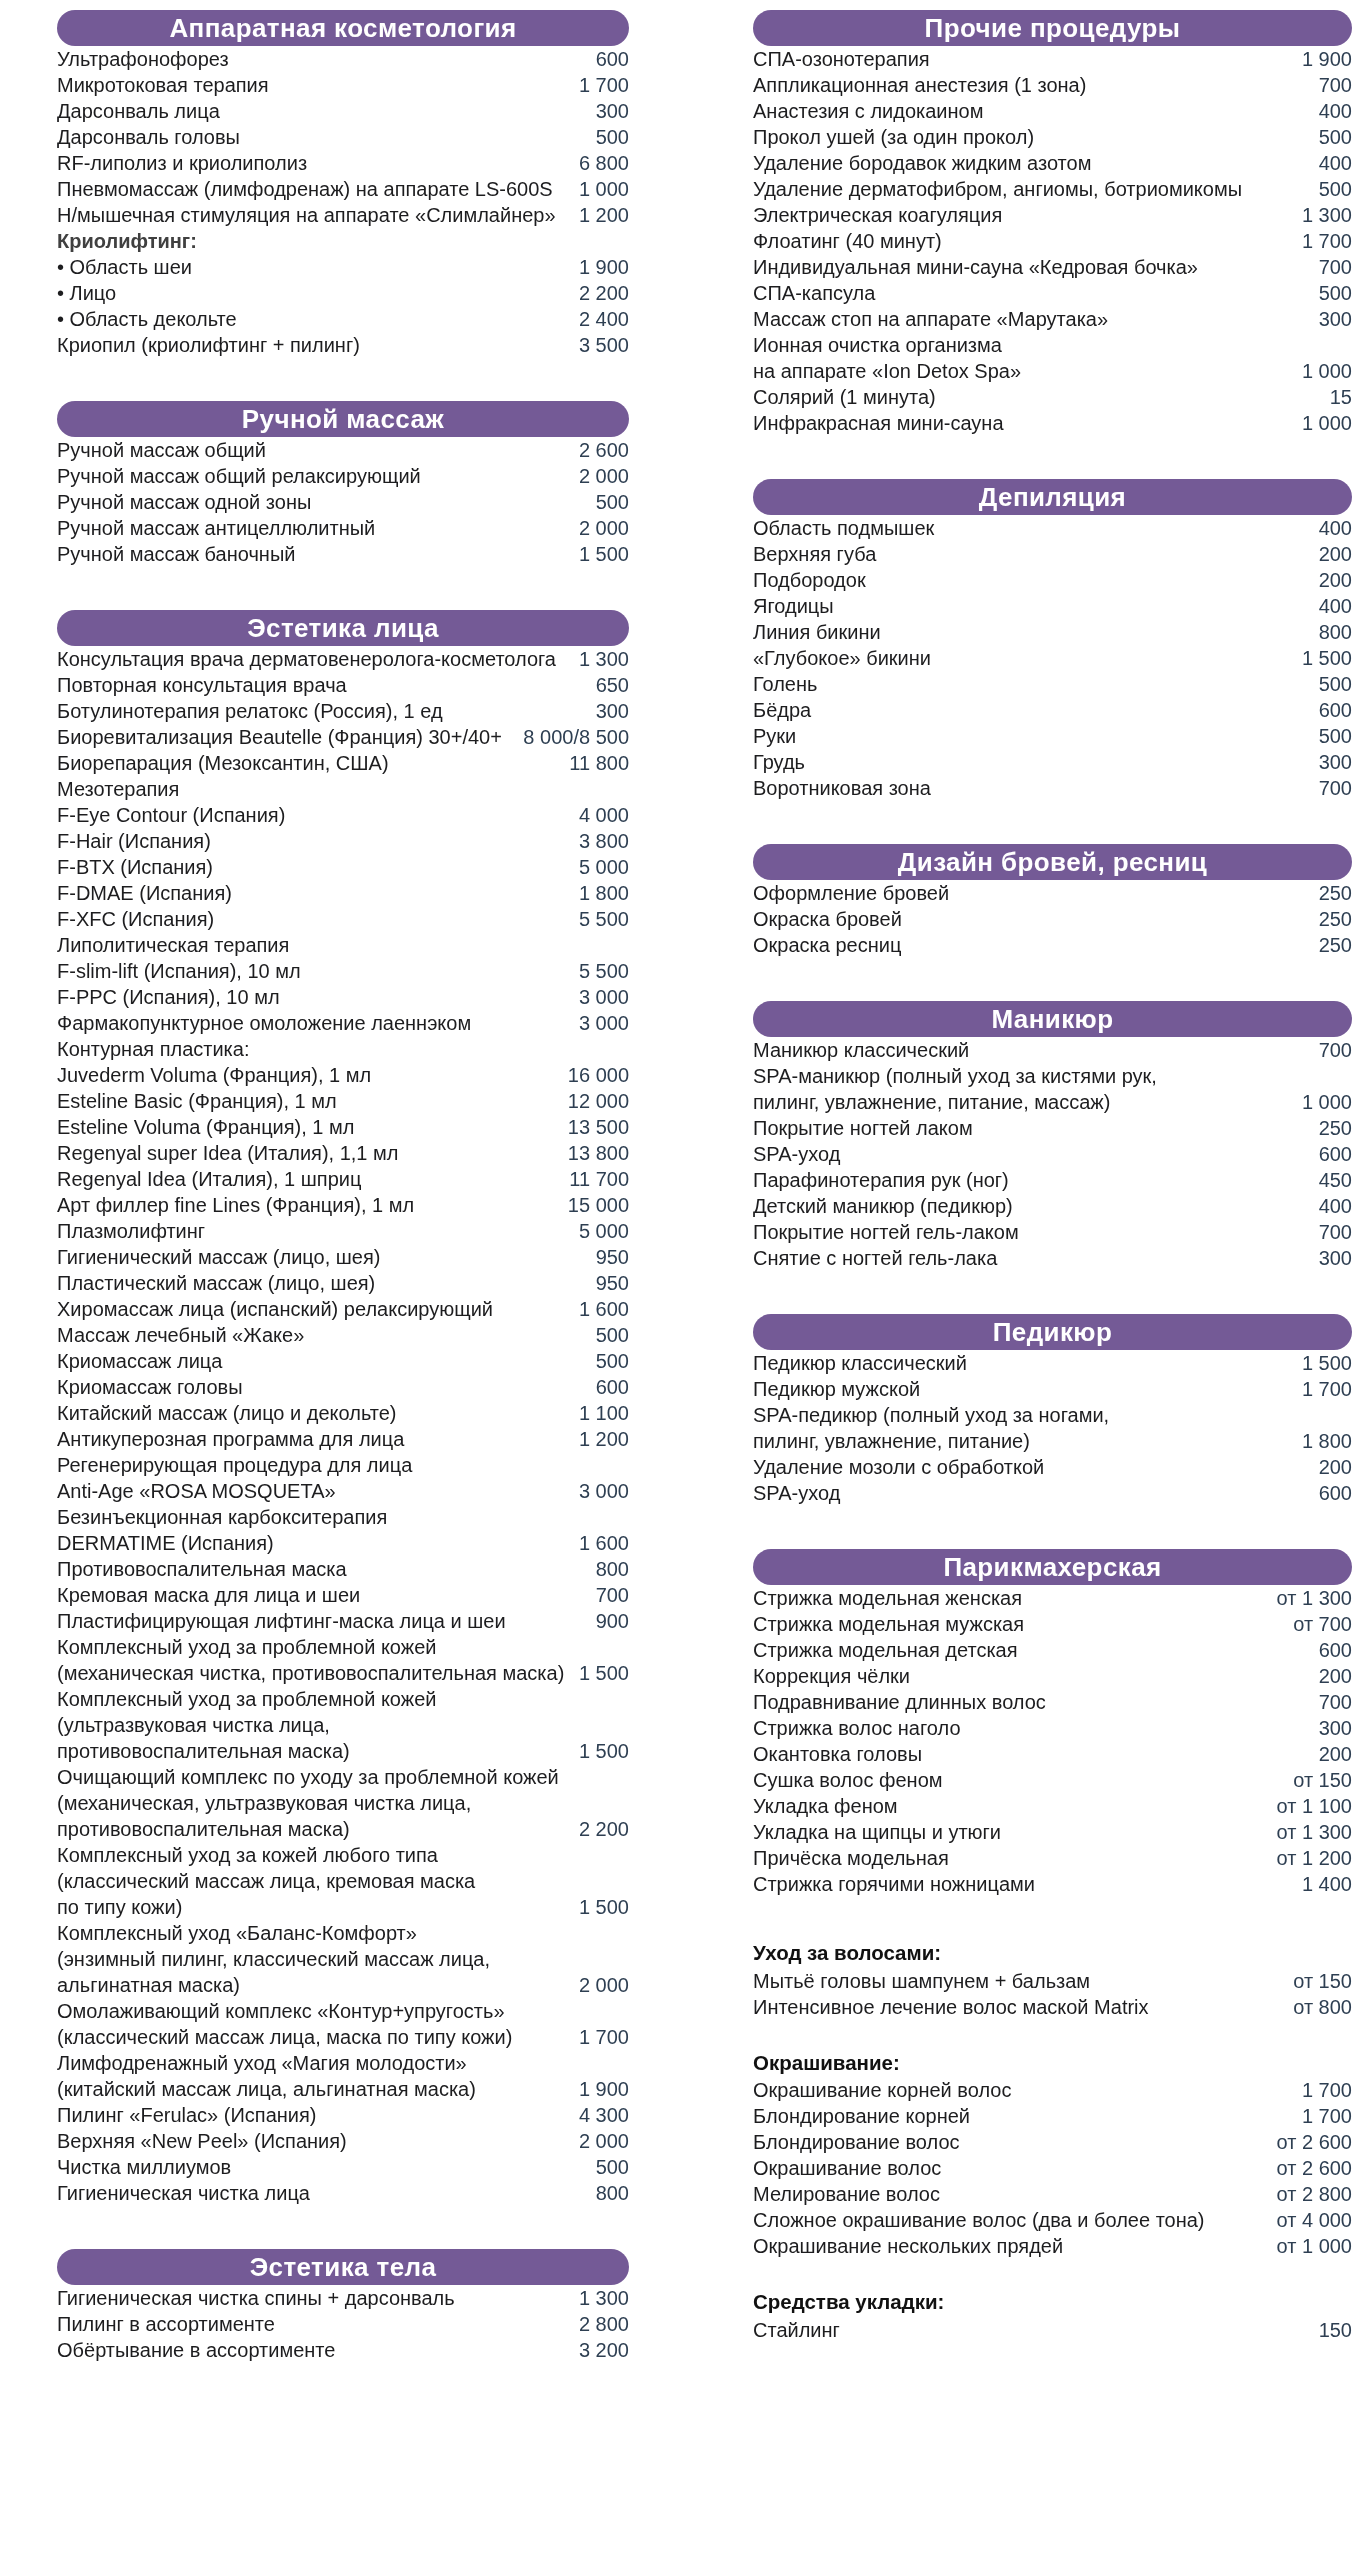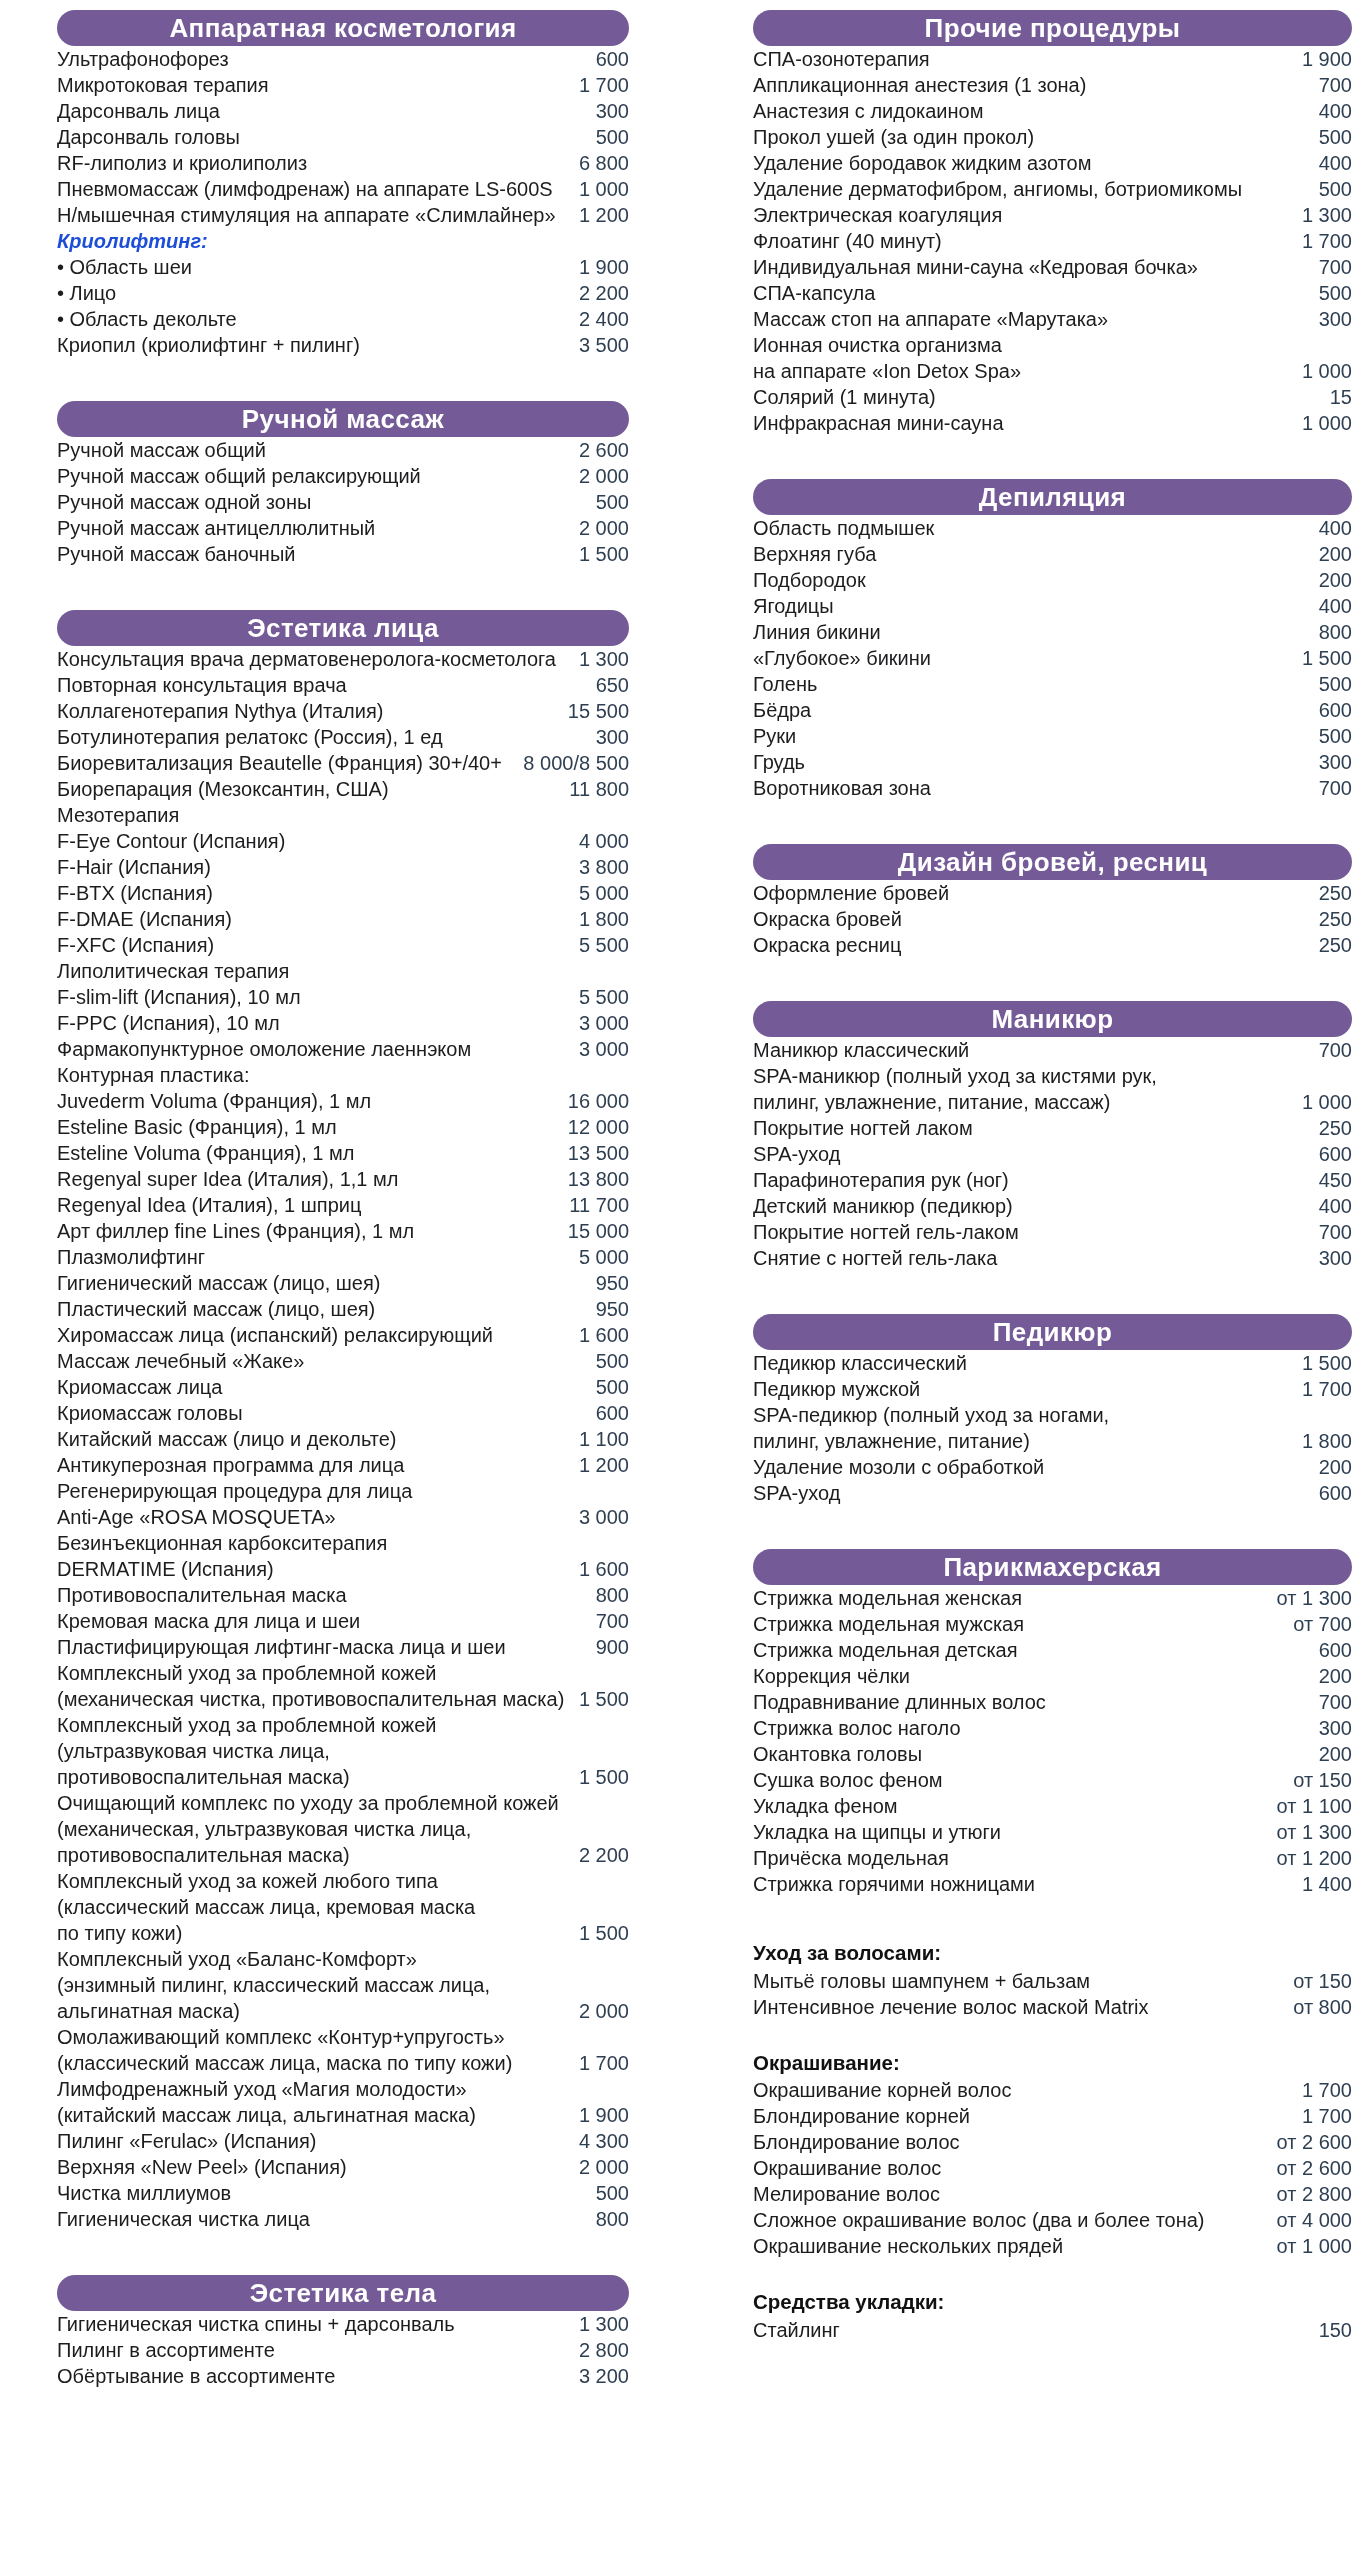--- a/index.html
+++ b/index.html
@@ -32,21 +32,21 @@
     font-size: 20.5px;
     line-height: 26px;
     color: #111111;
     margin-bottom: 1.5px;
   }
   .row {
     display: flex; justify-content: space-between; align-items: baseline;
     font-size: 20px; line-height: 26px;
   }
   .row .label { flex: 1 1 auto; padding-right: 9px; color: #1d1d1f; }
-  .row.bold .label { font-weight: bold; color: #1d4ed8; font-style: italic; }
+  .row.bold .label { font-weight: bold; color: #404040; }
   .row .price {
     flex: 0 0 auto; white-space: nowrap; text-align: right;
     color: var(--price, #2e3f52);
   }
 </style>
 </head>
 <body style="--accent: #745a96; --price: #2e3f52; background: rgb(255, 255, 255); color: rgb(29, 29, 31);">
 
 <div class="page">
   <div class="column column-left">
@@ -127,24 +127,20 @@
         <div class="pill">Эстетика лица</div>
         <div class="row">
           <span class="label">Консультация врача дерматовенеролога-косметолога</span>
           <span class="price">1 300</span>
         </div>
         <div class="row">
           <span class="label">Повторная консультация врача</span>
           <span class="price">650</span>
         </div>
         <div class="row">
-          <span class="label">Коллагенотерапия Nythya (Италия)</span>
-          <span class="price">15 500</span>
-        </div>
-        <div class="row">
           <span class="label">Ботулинотерапия релатокс (Россия), 1 ед</span>
           <span class="price">300</span>
         </div>
         <div class="row">
           <span class="label">Биоревитализация Beautelle (Франция) 30+/40+</span>
           <span class="price">8 000/8 500</span>
         </div>
         <div class="row">
           <span class="label">Биорепарация (Мезоксантин, США)</span>
           <span class="price">11 800</span>

